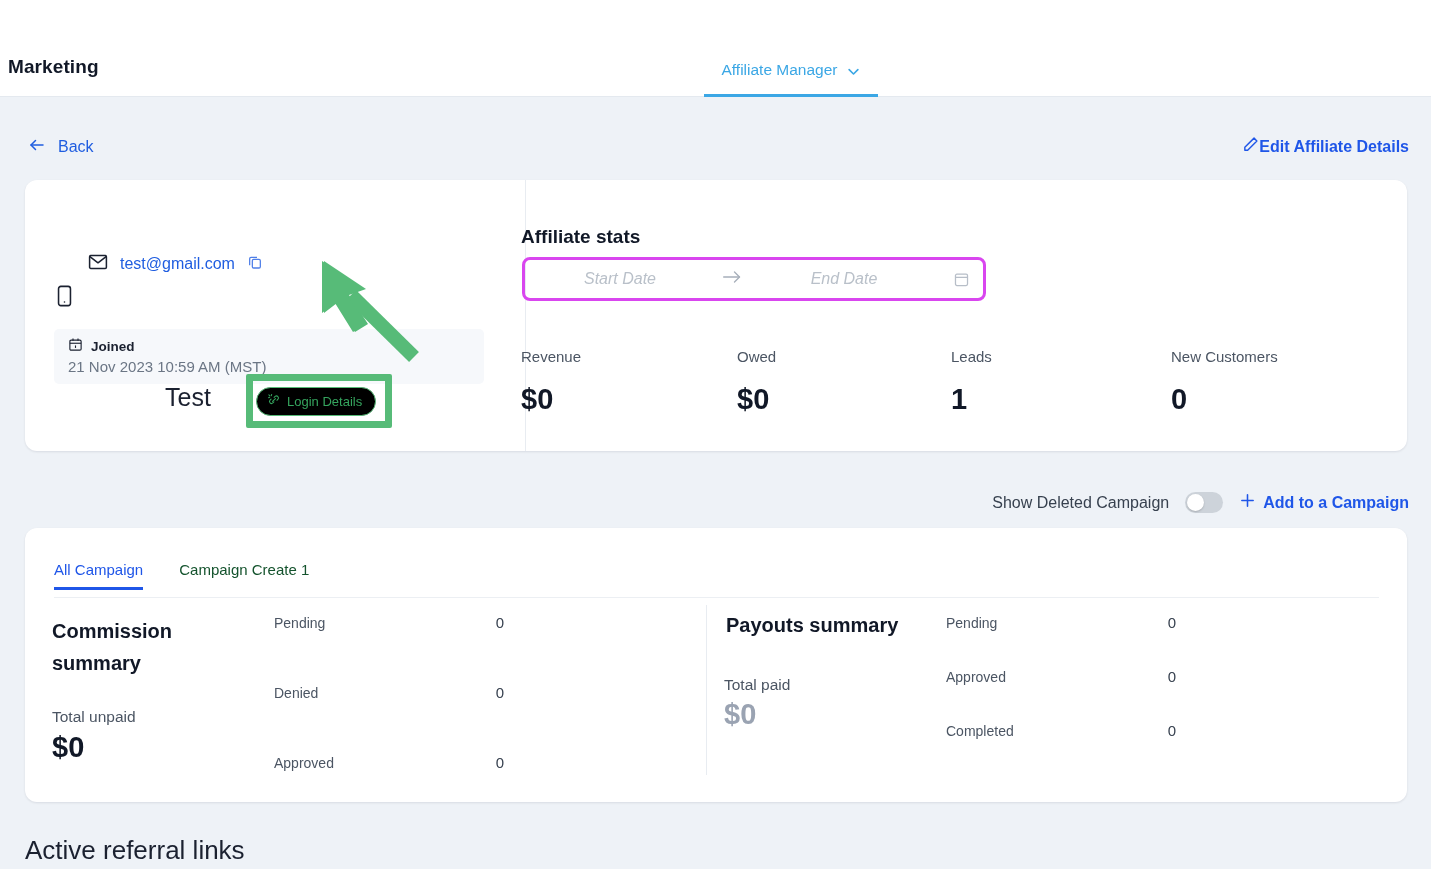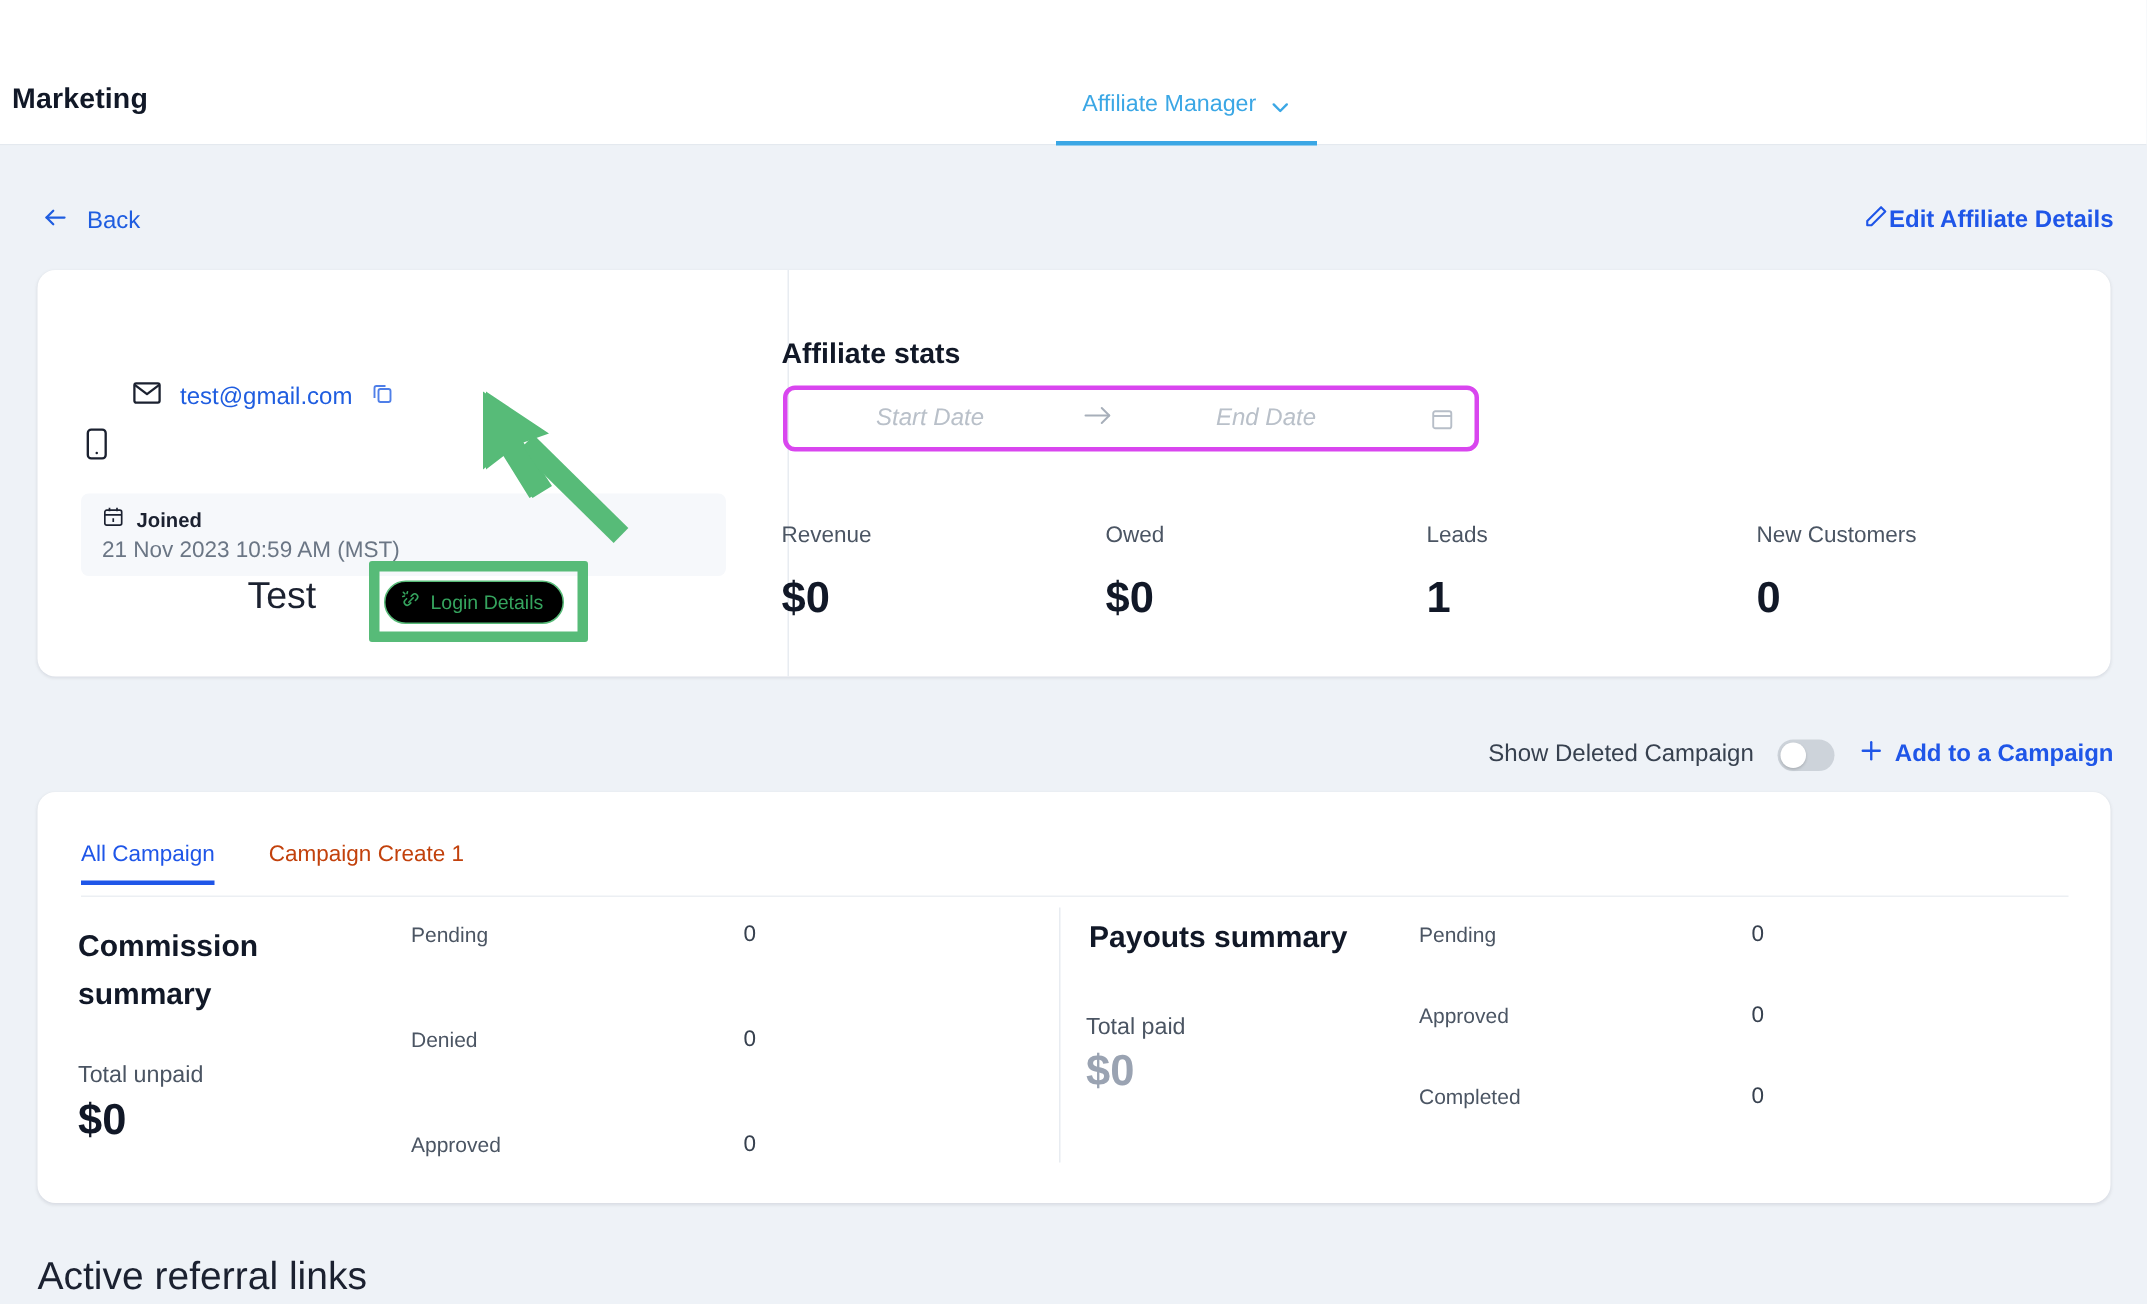--- a/index.html
+++ b/index.html
@@ -242,21 +242,21 @@
   .tabs-rule {
     position: absolute;
     left: 29px; top: 69px;
     width: 1325px; height: 1px;
     background: #eceff3;
   }
   .tab {
     font-size: 15px;
     padding-bottom: 12px;
     cursor: pointer;
-    color: #c2410c;
+    color: #14532d;
   }
   .tab.active {
     color: #1f56e8;
     box-shadow: inset 0 -3px 0 0 #1f56e8;
   }
 
   .commission-title {
     position: absolute;
     left: 27px; top: 87px;
     width: 180px;

